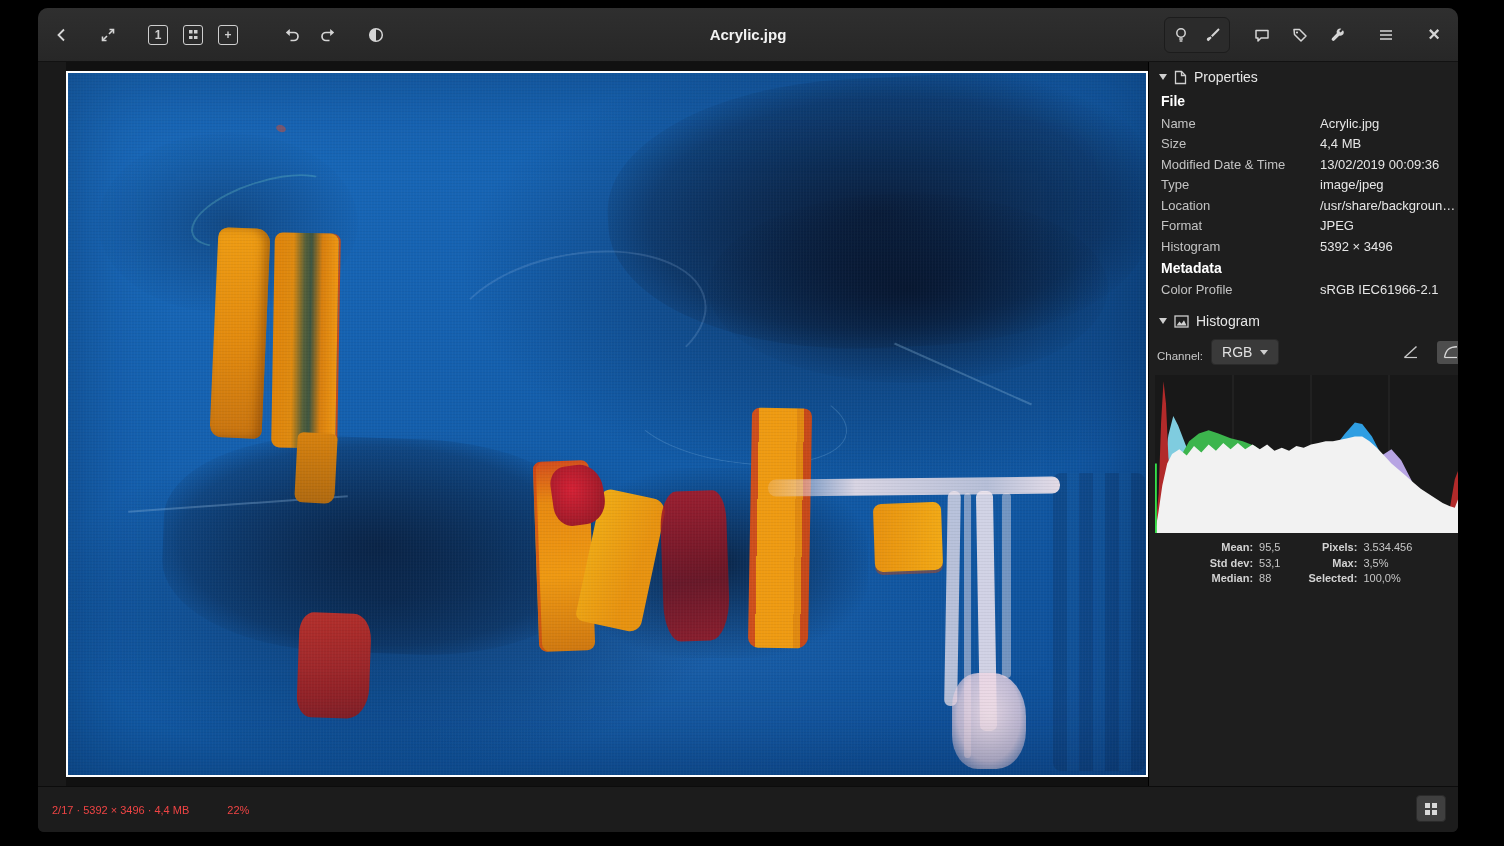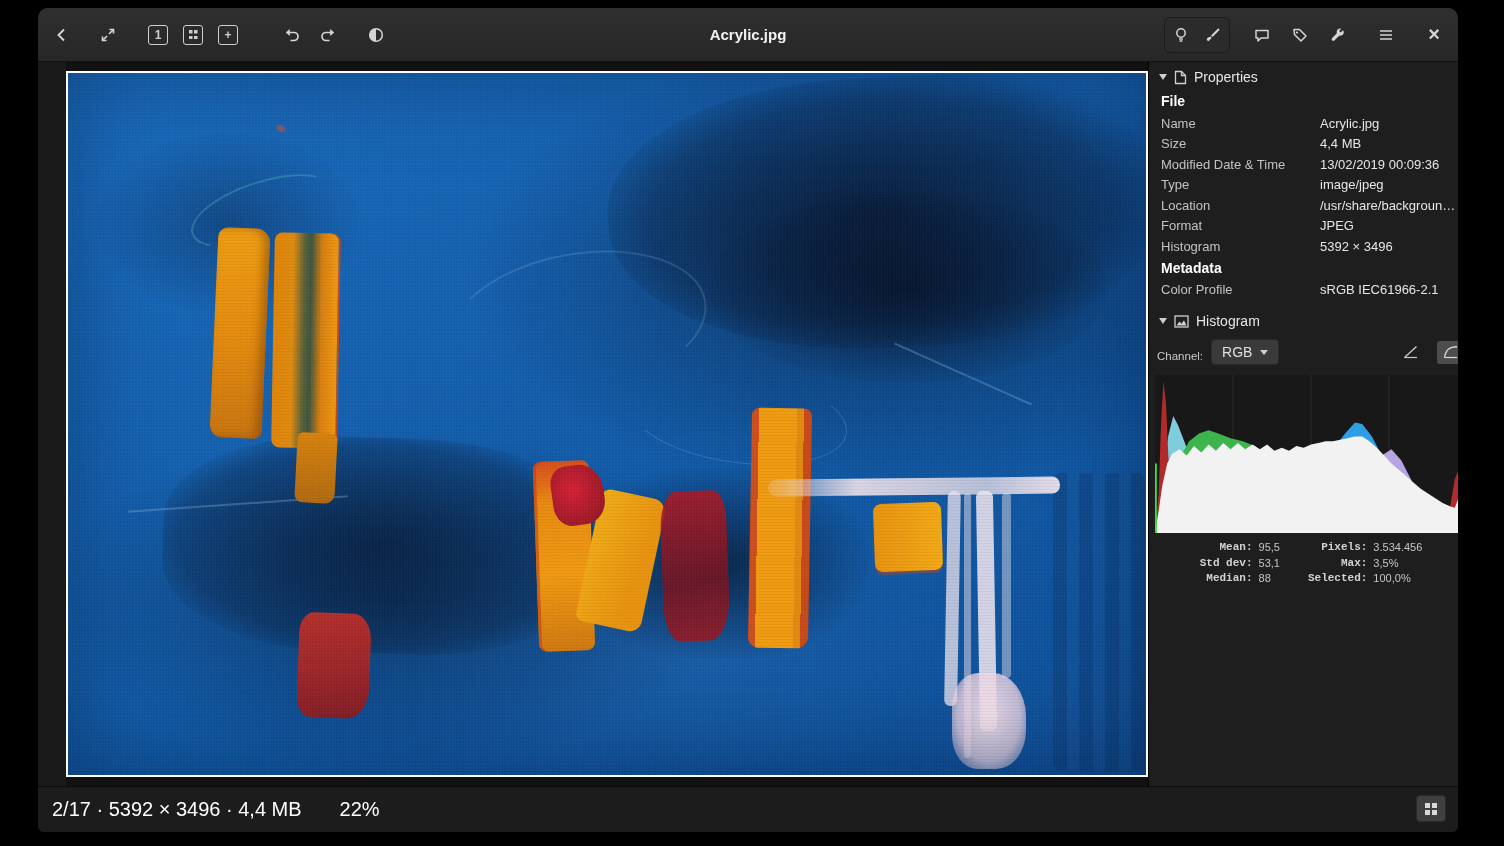--- a/index.html
+++ b/index.html
@@ -67,27 +67,27 @@
               font-size:14px; color:#e0e0e0; }
   .dtri { width:0; height:0; border-left:4px solid transparent;
           border-right:4px solid transparent; border-top:5px solid #cfcfcf; }
   .scalebtn { background:none; border:none; width:28px; height:23px; border-radius:3px;
               display:flex; align-items:center; justify-content:center; margin-left:4px; }
   .scalebtn.active { background:#4d4d4d; }
   .histbox { margin:6px 6px 0; height:158px; background:#181818; position:relative; }
   .histbox svg { display:block; }
   .stats { display:flex; justify-content:center; gap:28px; padding:8px 0 6px; }
   .scol { display:grid; grid-template-columns:auto auto; column-gap:6px; row-gap:3.5px; }
-  .slabel { font-size:11px; font-weight:bold; color:#d2d2d2; text-align:right;font-family:Liberation Mono, monospace; }
+  .slabel { font-size:11px; font-weight:bold; color:#d2d2d2; text-align:right; }
   .sval { font-size:11px; color:#c6c6c6; }
 
   
   .statusbar { flex:0 0 46px; background:#1c1c1c; border-top:1px solid #0c0c0c;
-               display:flex; align-items:center; padding:0 14px; color:#ffffff;
-               font-size:20px; position:relative; }
+               display:flex; align-items:center; padding:0 14px; color:#ef4444;
+               font-size:11px; position:relative; }
   .zoomlabel { margin-left:38px; }
   .gridbtn { position:absolute; right:12px; top:8px; width:30px; height:27px;
              background:#3f3f3f; border:1px solid #2a2a2a; border-radius:4px;
              display:flex; align-items:center; justify-content:center; }
 </style>
 </head>
 <body>
 
 <div class="window">
 

